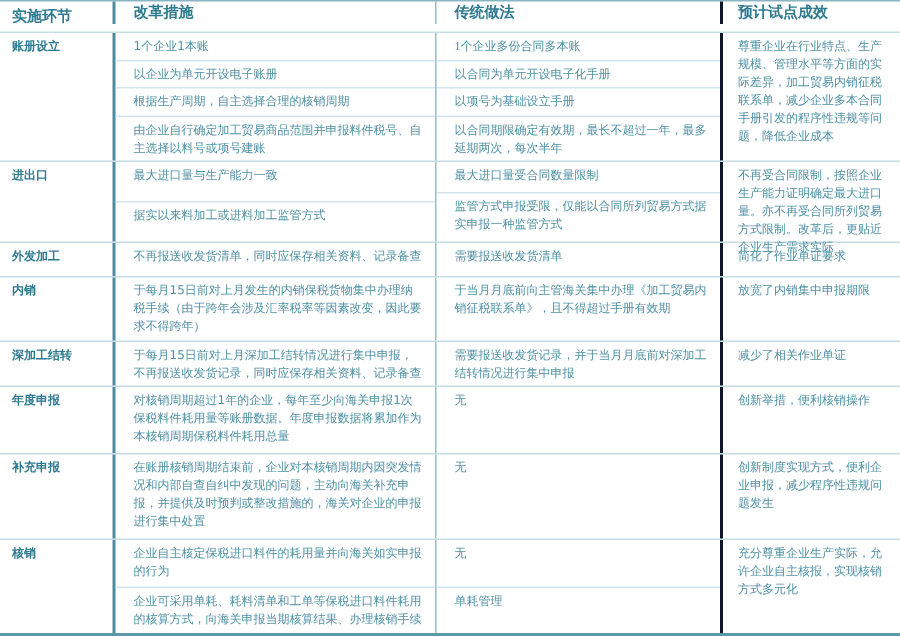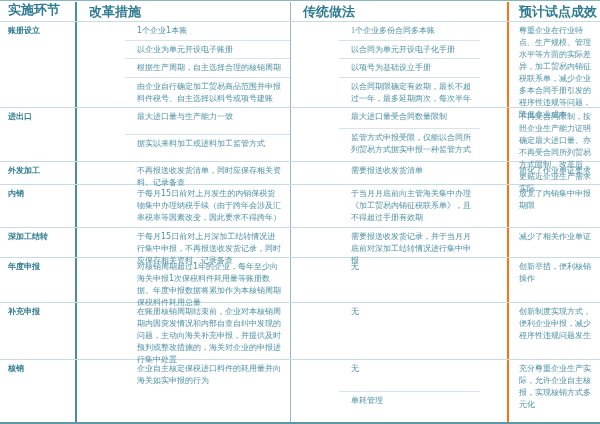--- a/index.html
+++ b/index.html
@@ -1,31 +1,31 @@
 <!DOCTYPE html>
 <html><head>
 <meta charset="utf-8">
 <style>
   * { box-sizing: border-box; margin: 0; padding: 0; }
   html,body { width: 600px; height: 424px; background: #ffffff; overflow: hidden; }
   body { font-family: "DejaVu Sans", sans-serif; color: #4e91a5; font-size: 8px; line-height: 1.5; }
   .table { width: 600px; height: 424px; display: flex; flex-direction: column; }
-  .thead { display: flex; height: 22px; flex: 0 0 22px; align-items: flex-end;
+  .thead { display: flex; height: 22px; flex: 0 0 22px; align-items: flex-start;
            border-top: 1px solid #8ab5c3; border-bottom: 1px solid #c6dbe2;
-           font-weight: bold; color: #2e7b91; font-size: 13px; }
+           font-weight: bold; color: #2e7b91; font-size: 10px; }
   .row { display: flex; border-bottom: 1px solid #c6dbe2; }
   .c1 { width: 75px; flex: 0 0 75px; padding: 3px 4px 2px 8px; }
   .c2 { width: 215px; flex: 0 0 215px; border-left: 2px solid #4d8ba0; }
   .c3 { width: 190px; flex: 0 0 190px; border-left: 1px solid #93bcc8; font-family: Liberation Serif, serif; }
-  .c4 { width: 120px; flex: 1 1 auto; border-left: 2px solid #f97316; padding: 3px 6px 2px 10px; margin-left: 27px; }
+  .c4 { width: 120px; flex: 1 1 auto; border-left: 2px solid #0f172a; padding: 3px 6px 2px 10px; }
   .thead .c2, .thead .c3 { padding: 0 0 0 12px; }
   .thead .c4 { padding: 0 0 0 10px; }
   .stage { font-weight: bold; color: #2e7b91; }
   .subs { display: flex; flex-direction: column; }
-  .sub { flex: 1 1 auto; padding: 3px 8px 2px 12px; display: flex; align-items: flex-start; margin-left: 48px; }
+  .sub { flex: 1 1 auto; padding: 3px 8px 2px 12px; display: flex; align-items: flex-start; }
   .sub + .sub { border-top: 1px solid #d5e4ea; }
   #tbody .row:nth-child(1) { height: 86px; }
   #tbody .row:nth-child(2) { height: 54px; }
   #tbody .row:nth-child(3) { height: 23px; }
   #tbody .row:nth-child(4) { height: 43px; }
   #tbody .row:nth-child(5) { height: 30px; }
   #tbody .row:nth-child(6) { height: 45px; }
   #tbody .row:nth-child(7) { height: 57px; }
   #tbody .row:nth-child(8) { height: 64px; border-bottom: 2px solid #5d98a9; }
 </style>
@@ -115,20 +115,21 @@
         </div>
         <div class="c3 subs">
           <div class="sub">无</div>
         </div>
         <div class="c4 effect">创新制度实现方式，便利企业申报，减少程序性违规问题发生</div>
       </div>
       <div class="row">
         <div class="c1 stage">核销</div>
         <div class="c2 subs">
           <div class="sub">企业自主核定保税进口料件的耗用量并向海关如实申报的行为</div>
+          <div class="sub">企业可采用单耗、耗料清单和工单等保税进口料件耗用的核算方式，向海关申报当期核算结果、办理核销手续</div>
         </div>
         <div class="c3 subs">
           <div class="sub">无</div>
           <div class="sub">单耗管理</div>
         </div>
         <div class="c4 effect">充分尊重企业生产实际，允许企业自主核报，实现核销方式多元化</div>
       </div>
     </div>
 </div>
 

